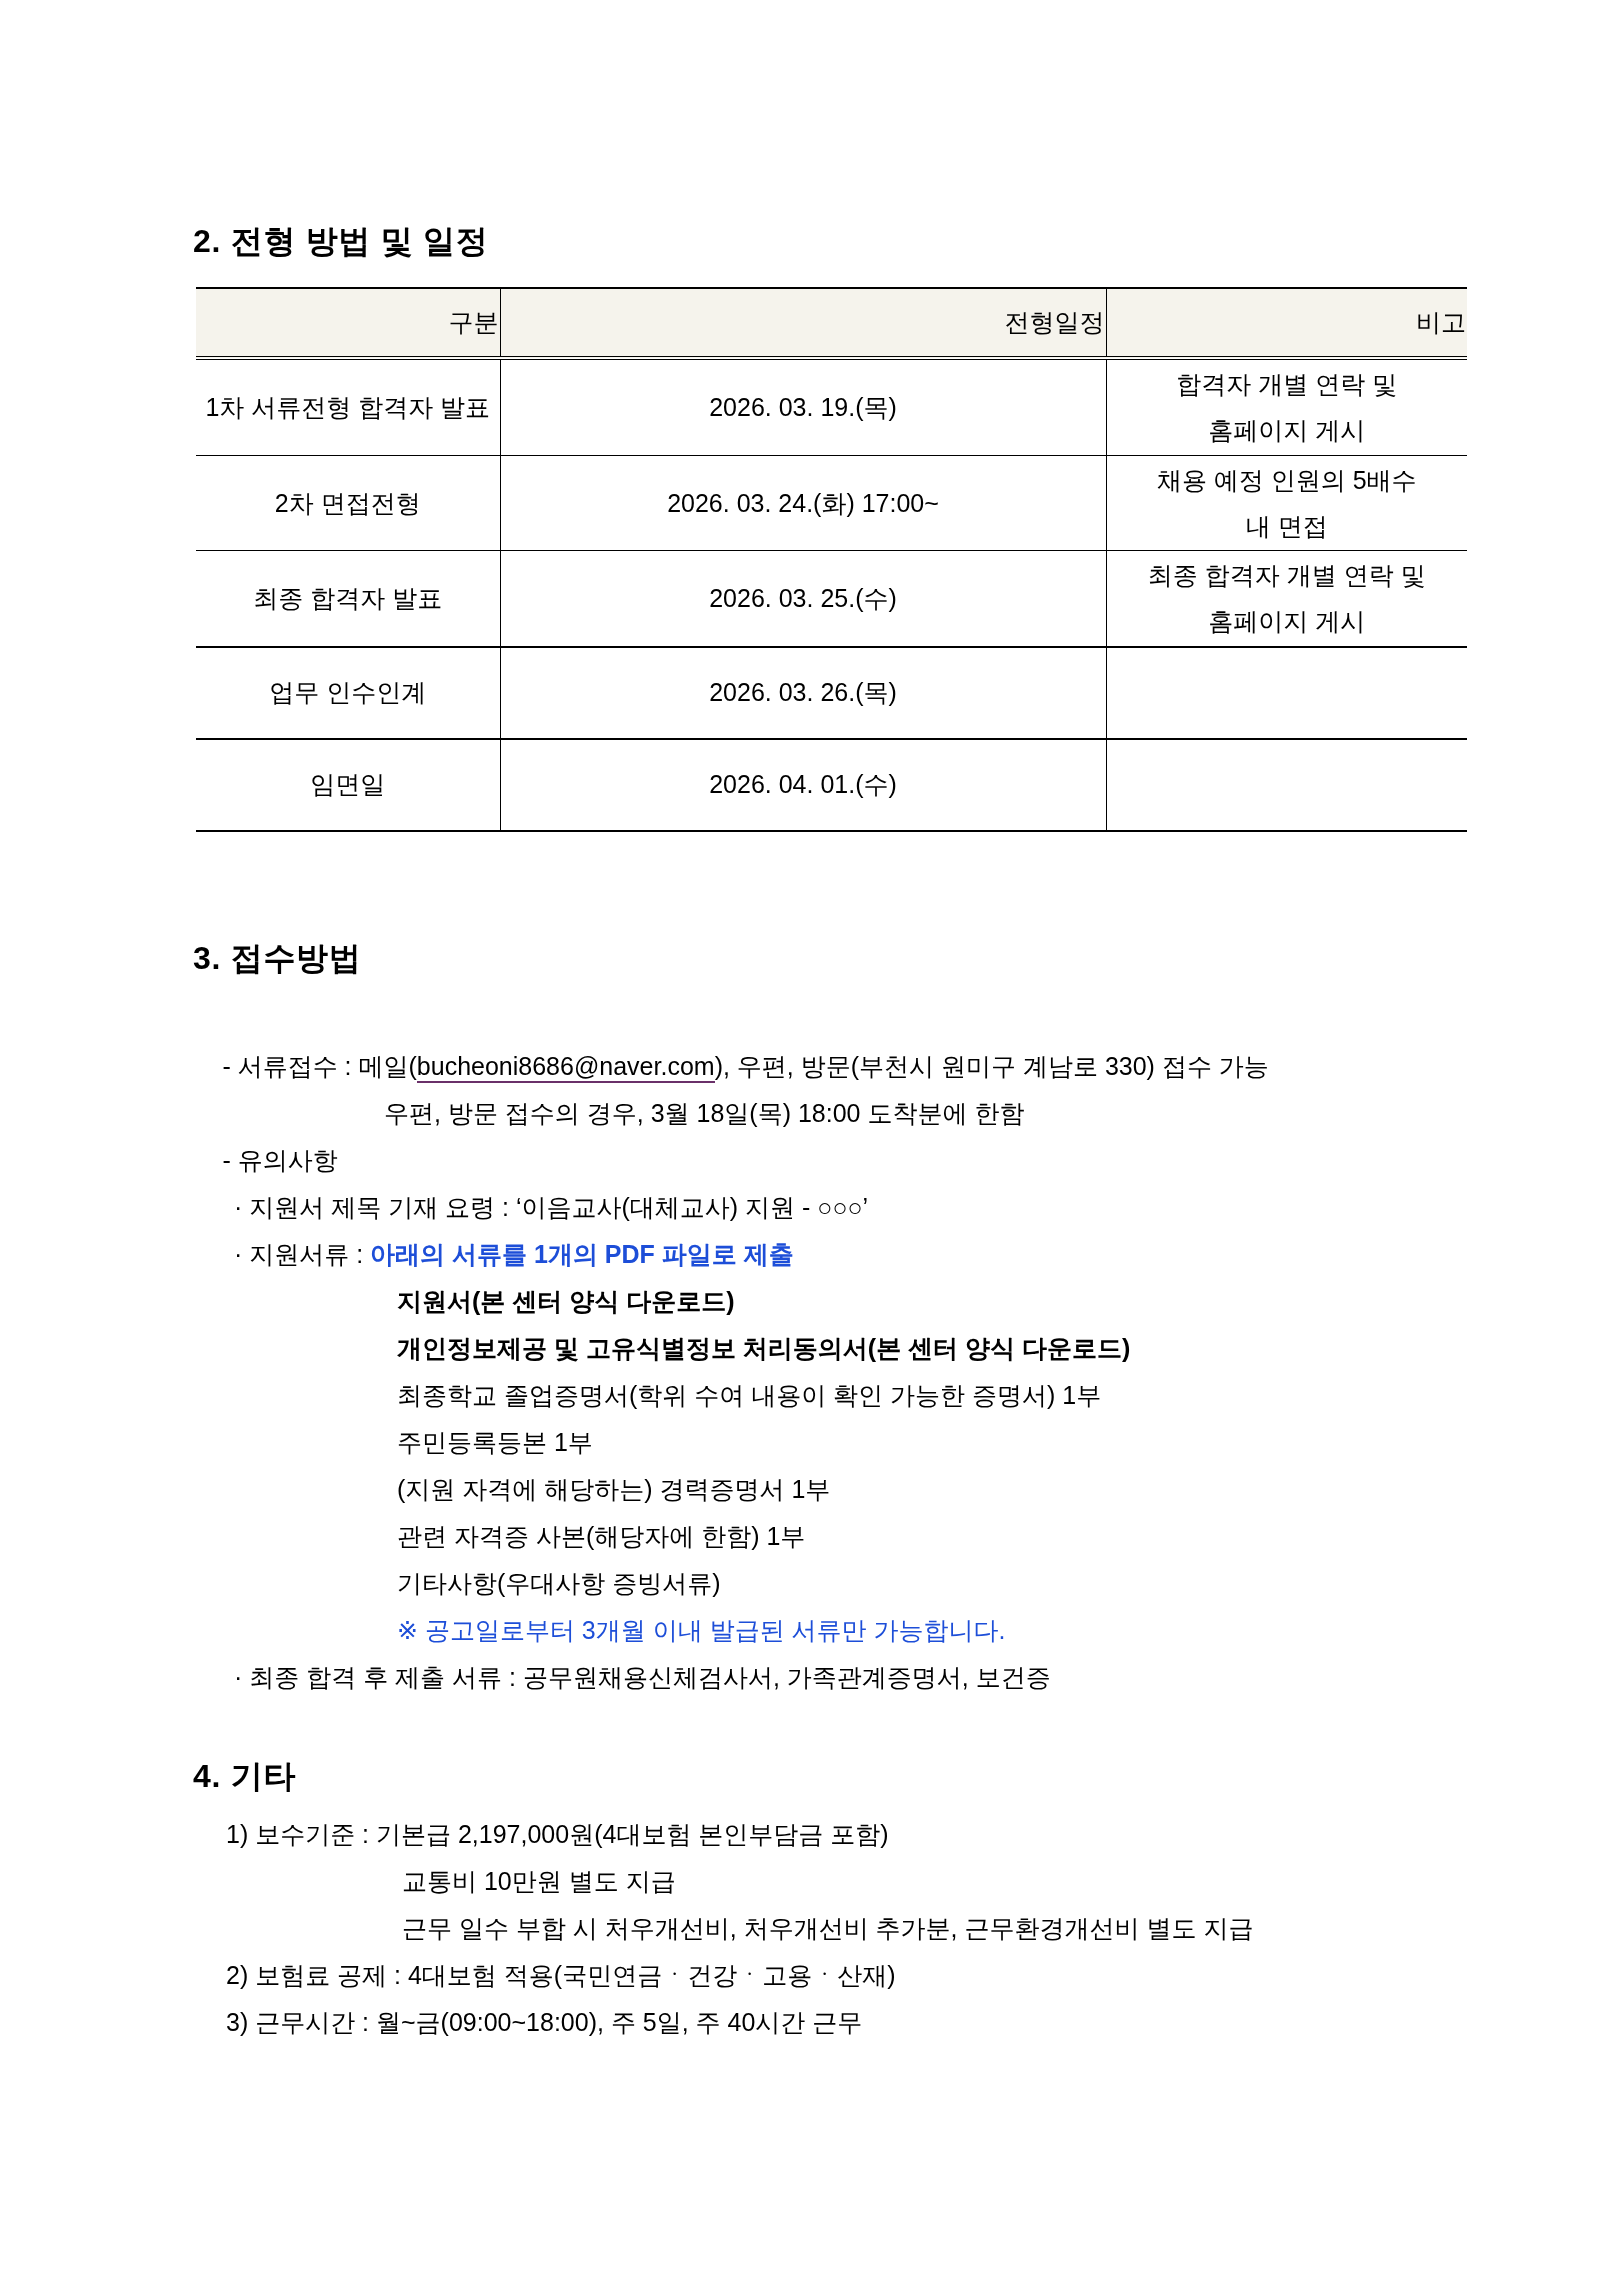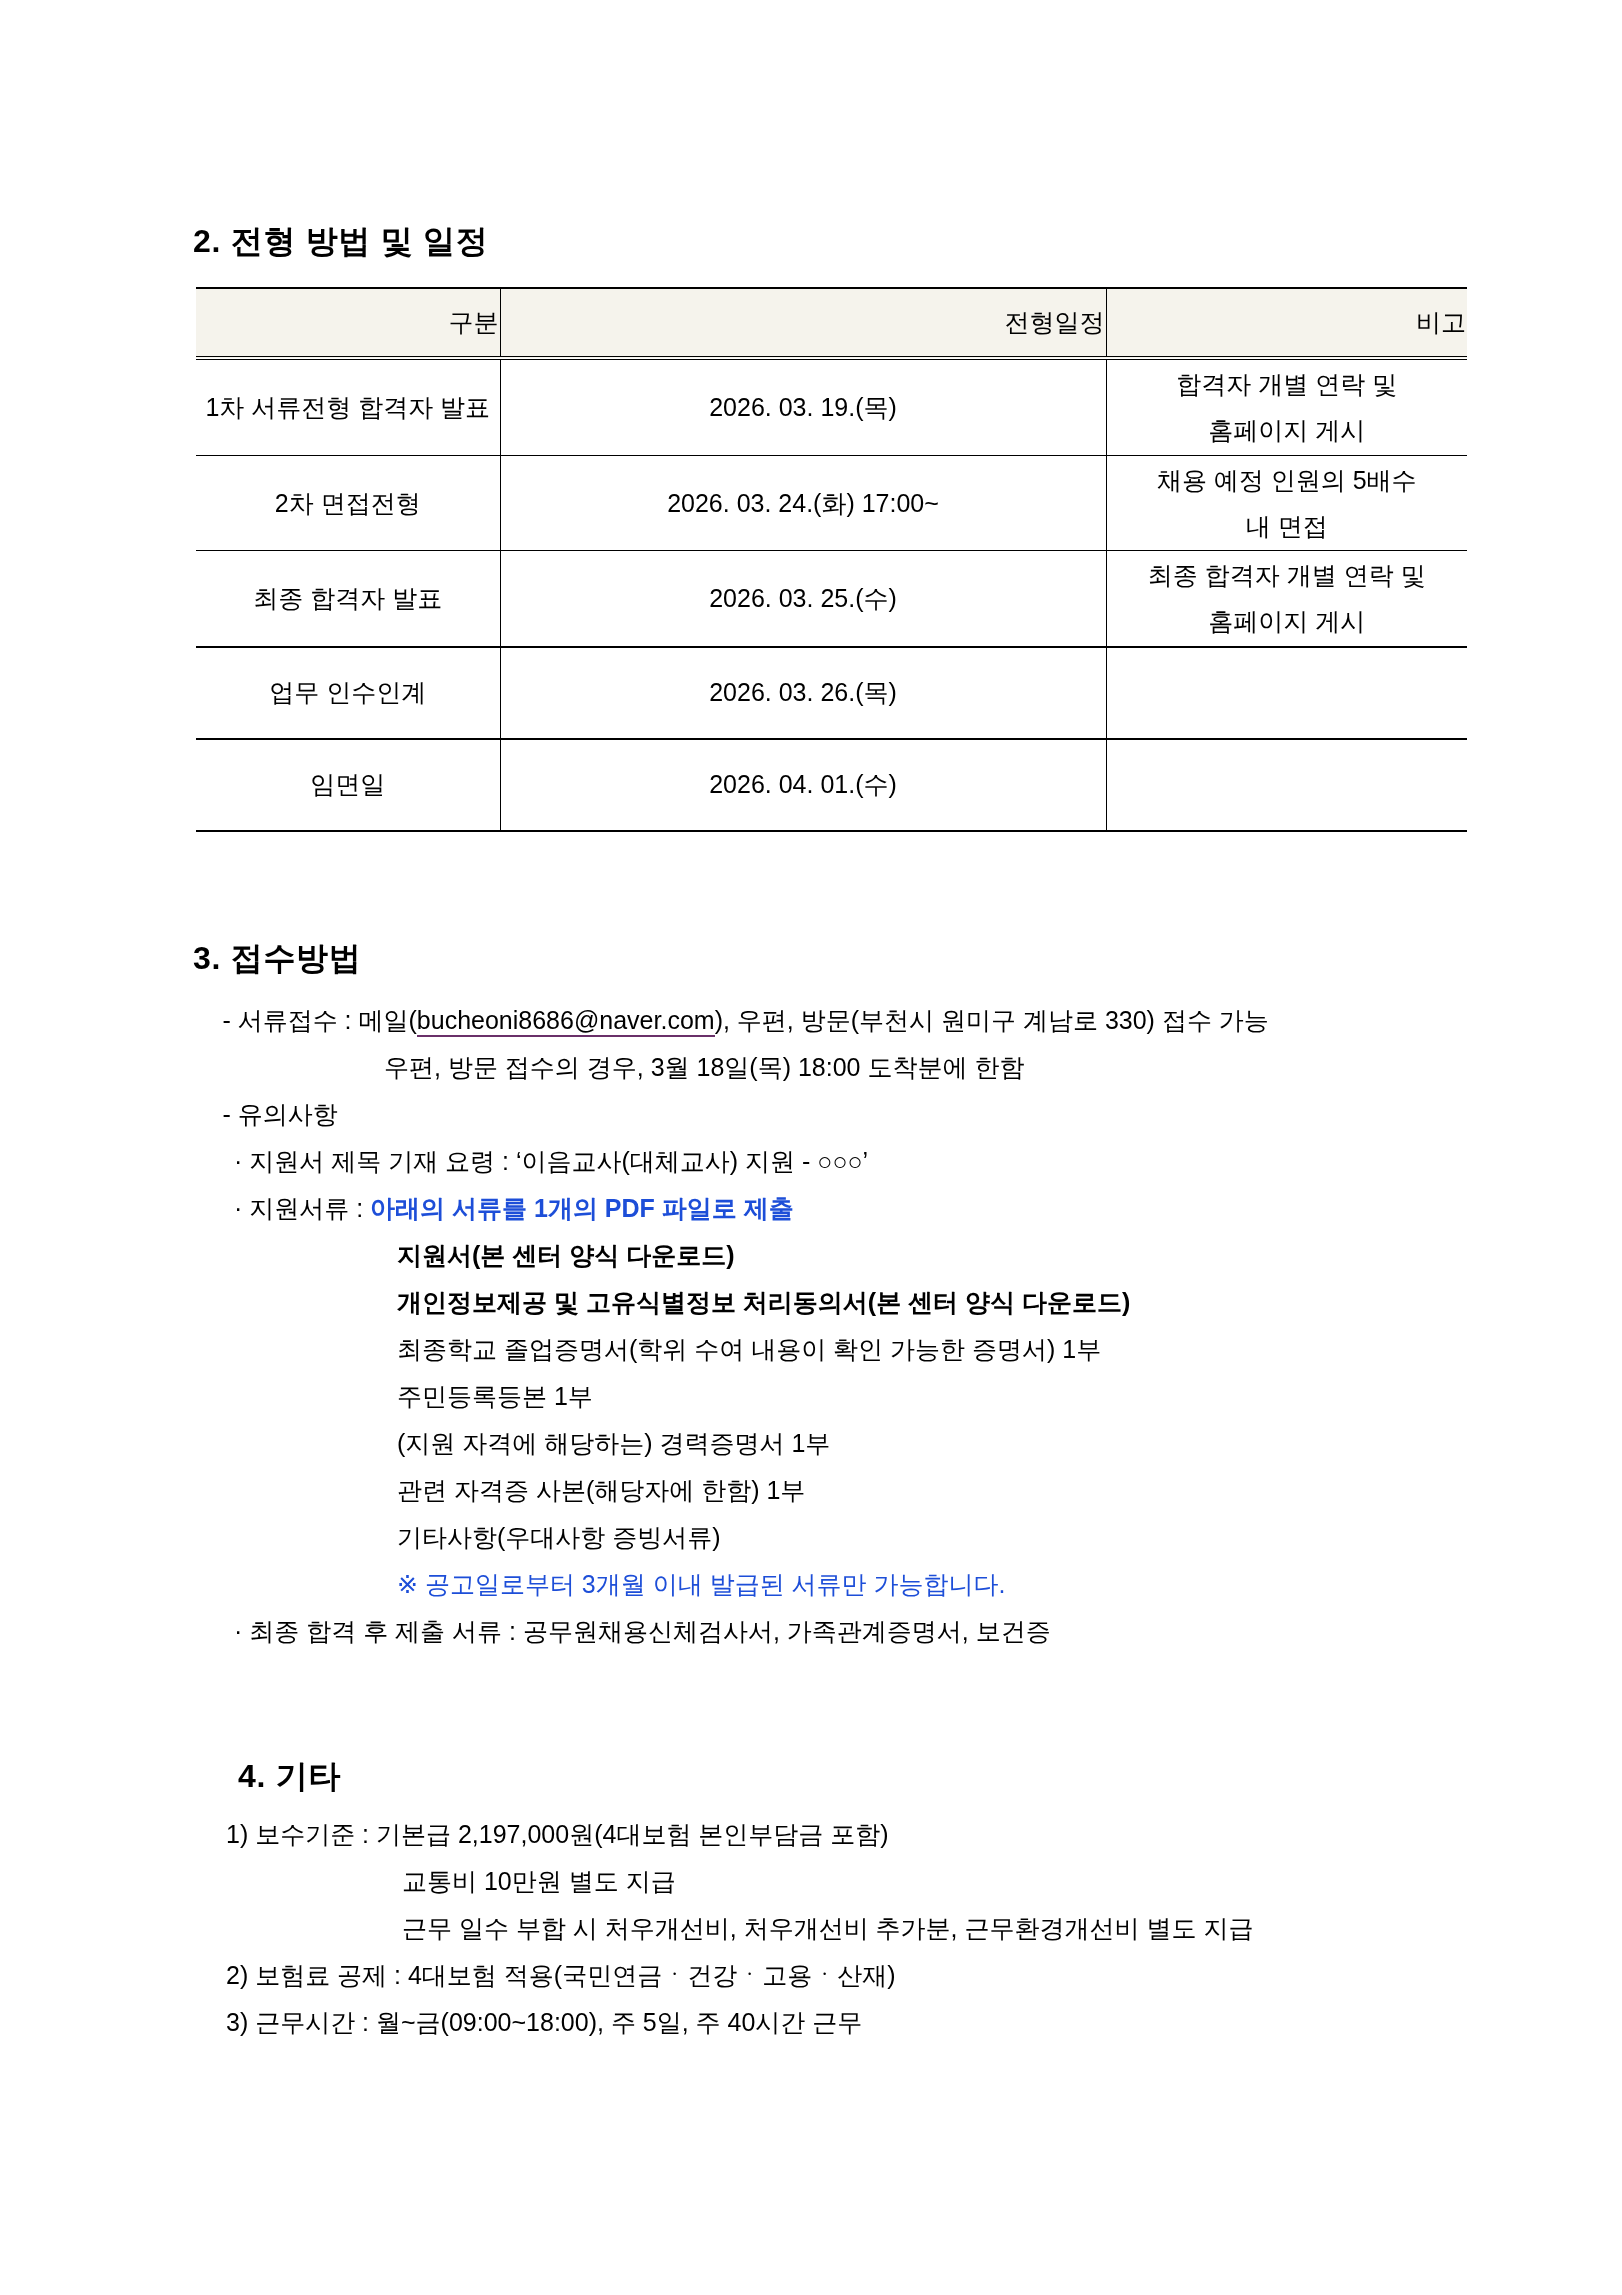--- a/index.html
+++ b/index.html
@@ -10,21 +10,21 @@
   }
   .page{position:relative;width:1623px;height:2295px;overflow:hidden;background:#fff;}
 
   .sec-title{
     position:absolute;left:193px;
     font-size:32px;font-weight:bold;line-height:1.1;letter-spacing:0.7px;
     white-space:nowrap;
   }
   #sec2-title{top:224px;text-align:right;}
   #sec3-title{top:941px;}
-  #sec4-title{top:1759px;margin-left:45px;}
+  #sec4-title{top:1759px;}
 
   
   table.schedule{
     position:absolute;left:196px;top:287px;width:1270px;
     border-collapse:collapse;table-layout:fixed;
     border-top:2px solid #000;
     font-size:25px;
   }
   table.schedule th{
     height:65px;background:#f5f3ec;font-weight:normal;
@@ -34,21 +34,21 @@
   table.schedule td{
     height:88px;text-align:center;vertical-align:middle;
     line-height:1.85;white-space:pre-line;
   }
   table.schedule th + th, table.schedule td + td{border-left:1.3px solid #000;margin-top:14px;}
   tr.sep-thin > td{border-bottom:1.3px solid #000;}
   tr.sep-thick > td{border-bottom:2.6px solid #000;}
 
   
   .textblock{position:absolute;left:193px;font-size:25px;}
-  #sec3-body{top:997px;}
+  #sec3-body{top:1043px;}
   #sec4-body{top:1811px;}
   .line{height:47px;line-height:47px;white-space:nowrap;}
 
   .ind-dash{padding-left:29.4px;}
   .ind-bullet{padding-left:41px;}
   .ind-cont{padding-left:191px;}
   .ind-doc{padding-left:204px;}
   .ind-cont4{padding-left:209px;}
   .ind-num{padding-left:33px;}
 

